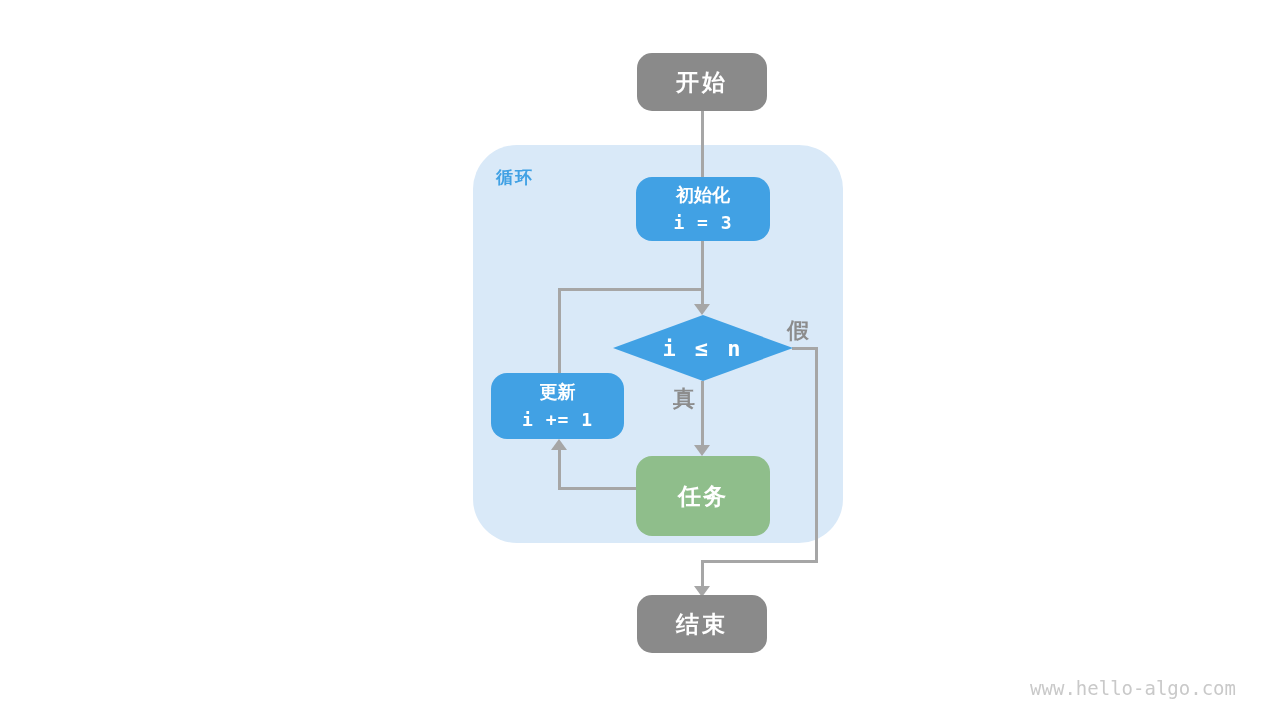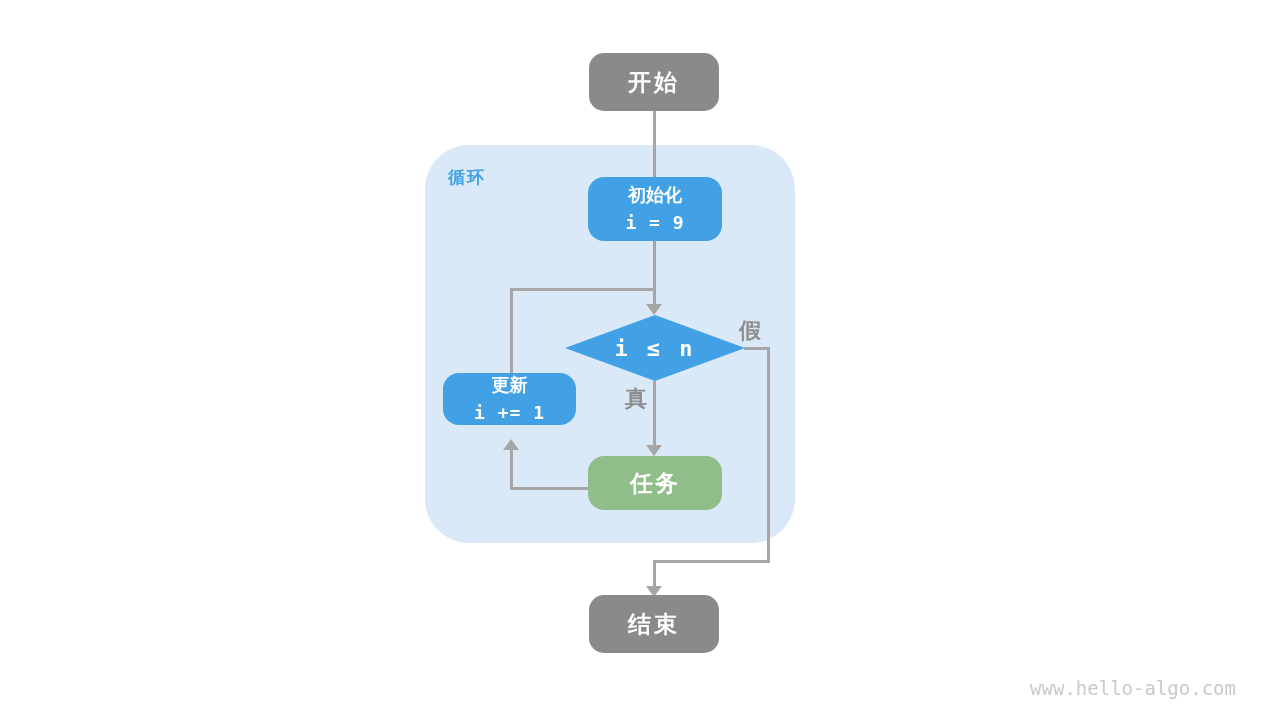--- a/index.html
+++ b/index.html
@@ -15,21 +15,21 @@
   * { margin: 0; padding: 0; box-sizing: border-box; }
   html, body { background: #ffffff; }
   .canvas {
     position: relative;
     width: 1280px;
     height: 720px;
     background: var(--white);
     overflow: hidden;
     font-family: "DejaVu Sans", "Liberation Sans", sans-serif;
   }
-  .abs { position: absolute; }
+  .abs { position: absolute; margin-left: 48px; }
 
   
   .loop-container {
     left: 425px; top: 145px; width: 370px; height: 398px;
     background: var(--light-blue);
     border-radius: 44px;
   }
   .loop-label {
     left: 448px; top: 166px;
     color: var(--blue);
@@ -58,37 +58,37 @@
   }
   .terminal-start { left: 589px; top: 53px; }
   .terminal-end   { left: 589px; top: 595px; }
 
   .process {
     background: var(--blue);
     font-size: 18px;
     line-height: 1.55;
   }
   .process-init   { left: 588px; top: 177px; width: 134px; height: 64px; }
-  .process-update { left: 443px; top: 373px; width: 133px; height: 52px; }
+  .process-update { left: 443px; top: 373px; width: 133px; height: 66px; }
 
   .mono {
     font-family: "DejaVu Sans Mono", "Liberation Mono", monospace;
     letter-spacing: 1px;
   }
 
   .diamond {
     left: 565px; top: 315px; width: 180px; height: 66px;
     background: var(--blue);
     clip-path: polygon(50% 0%, 100% 50%, 50% 100%, 0% 50%);
     font-size: 22px;
     letter-spacing: 3px;
   }
 
   .task {
-    left: 588px; top: 456px; width: 134px; height: 54px;
+    left: 588px; top: 456px; width: 134px; height: 80px;
     background: var(--green);
     font-size: 23px;
     letter-spacing: 2px;
   }
 
   
   .branch-label {
     color: var(--label-gray);
     font-size: 22px;
     font-weight: bold;
@@ -149,21 +149,21 @@
 
   <div class="abs branch-label label-false">假</div>
   <div class="abs branch-label label-true">真</div>
 
   <div class="abs node terminal terminal-start">
     <span>开始</span>
   </div>
 
   <div class="abs node process process-init">
     <span>初始化</span>
-    <span class="mono">i = 9</span>
+    <span class="mono">i = 3</span>
   </div>
 
   <div class="abs node diamond mono">
     <span>i ≤ n</span>
   </div>
 
   <div class="abs node process process-update">
     <span>更新</span>
     <span class="mono">i += 1</span>
   </div>

